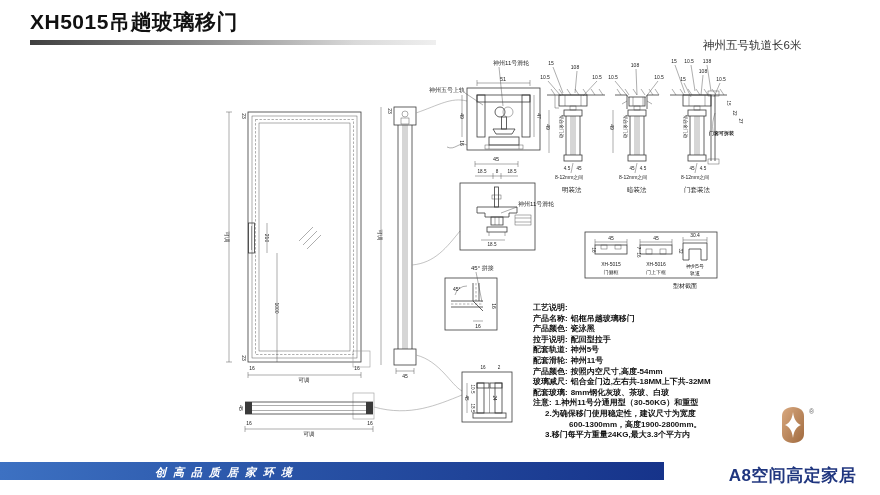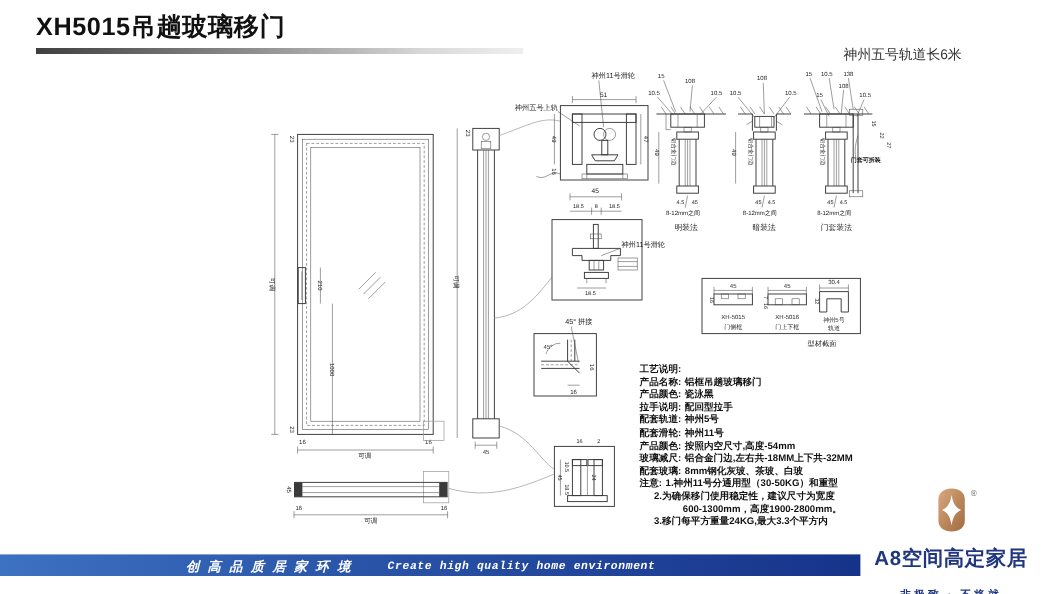--- a/index.html
+++ b/index.html
@@ -27,32 +27,32 @@
 
   
   .specs{position:absolute;left:533px;top:303px;width:240px;font-size:8px;font-weight:bold;
          color:#111;line-height:10.6px;}
   .specs .row{white-space:nowrap;}
   .specs .lab{margin-right:3px;}
   .n-cont{margin-left:36px;}
   .n-main{margin-left:12px;}
 
   
-  .footer-bar{position:absolute;left:0;top:462px;width:717px;height:18px;
+  .footer-bar{position:absolute;left:0;top:462px;width:664px;height:18px;
       background:linear-gradient(to right,#3d71c2 0%,#2a55a8 40%,#16338a 100%);}
   .slogan-cn{position:absolute;left:155px;top:3px;color:#fff;font-size:11px;font-weight:bold;
       font-style:italic;letter-spacing:7px;white-space:nowrap;}
   .slogan-en{position:absolute;left:323px;top:4px;color:#fff;font-size:9.5px;font-weight:bold;
       font-style:italic;font-family:"Liberation Mono",monospace;letter-spacing:0.5px;white-space:nowrap;}
 
   
   .brand{position:absolute;left:705px;top:406px;width:175px;text-align:center;color:#20367f;}
   .brand-mark{display:block;margin:0 auto;}
   .brand-reg{position:absolute;left:104px;top:2px;font-size:7px;color:#666;}
-  .brand-name{font-size:17px;font-weight:bold;letter-spacing:0.5px;margin-top:10px;white-space:nowrap;}
+  .brand-name{font-size:17px;font-weight:bold;letter-spacing:0.5px;margin-top:20px;white-space:nowrap;}
   .brand-tagline{font-size:9px;font-weight:bold;letter-spacing:2.5px;margin-top:12px;white-space:nowrap;}
 </style>
 </head>
 <body>
 
 <div class="page">
 
   <div class="title">XH5015吊趟玻璃移门</div>
   <div class="title-underline"></div>
   <div class="track-note">神州五号轨道长6米</div>
@@ -334,21 +334,20 @@
     <div class="row"><span class="lab">玻璃减尺:</span><span>铝合金门边,左右共-18MM上下共-32MM</span></div>
     <div class="row"><span class="lab">配套玻璃:</span><span>8mm钢化灰玻、茶玻、白玻</span></div>
     <div class="row"><span class="lab">注意:</span><span>1.神州11号分通用型（30-50KG）和重型</span></div>
     <div class="row n-main">2.为确保移门使用稳定性，建议尺寸为宽度</div>
     <div class="row n-cont">600-1300mm，高度1900-2800mm。</div>
     <div class="row n-main">3.移门每平方重量24KG,最大3.3个平方内</div>
   </div>
 
   <div class="footer-bar">
     <span class="slogan-cn">创高品质居家环境</span>
-    <span class="slogan-en">Create high quality home environment</span>
   </div>
 
   <div class="brand">
     <svg class="brand-mark" width="26" height="38" viewBox="0 0 26 38">
       <defs>
         <linearGradient id="cu" x1="0" y1="0" x2="1" y2="1">
           <stop offset="0" stop-color="#d9a980"></stop>
           <stop offset="1" stop-color="#a06a3e"></stop>
         </linearGradient>
       </defs>

